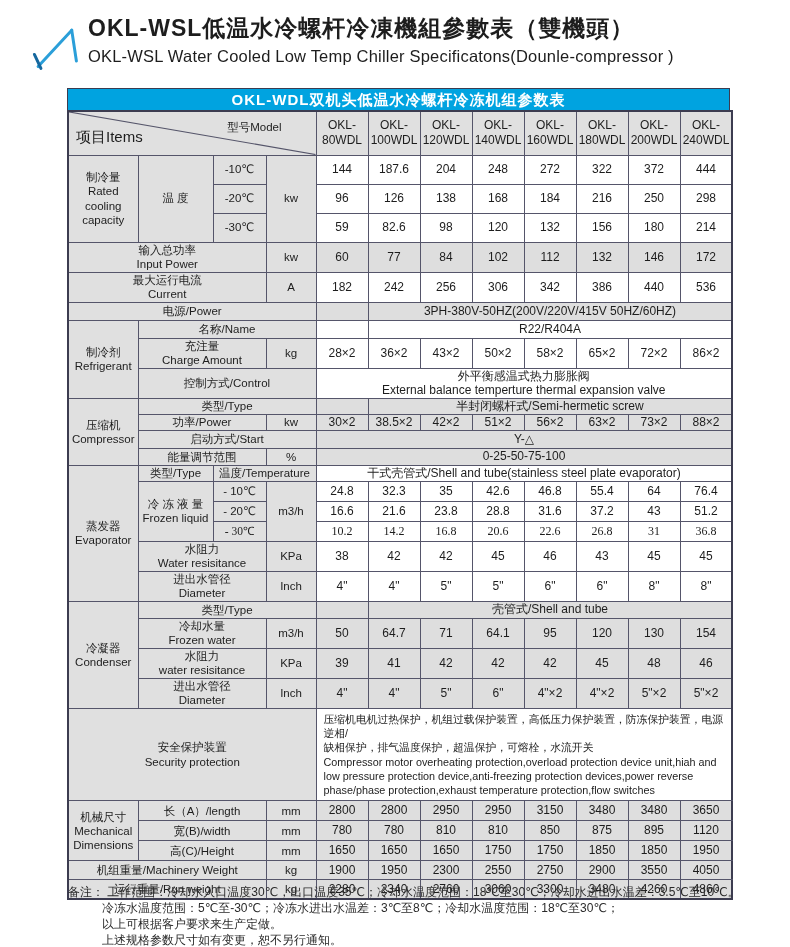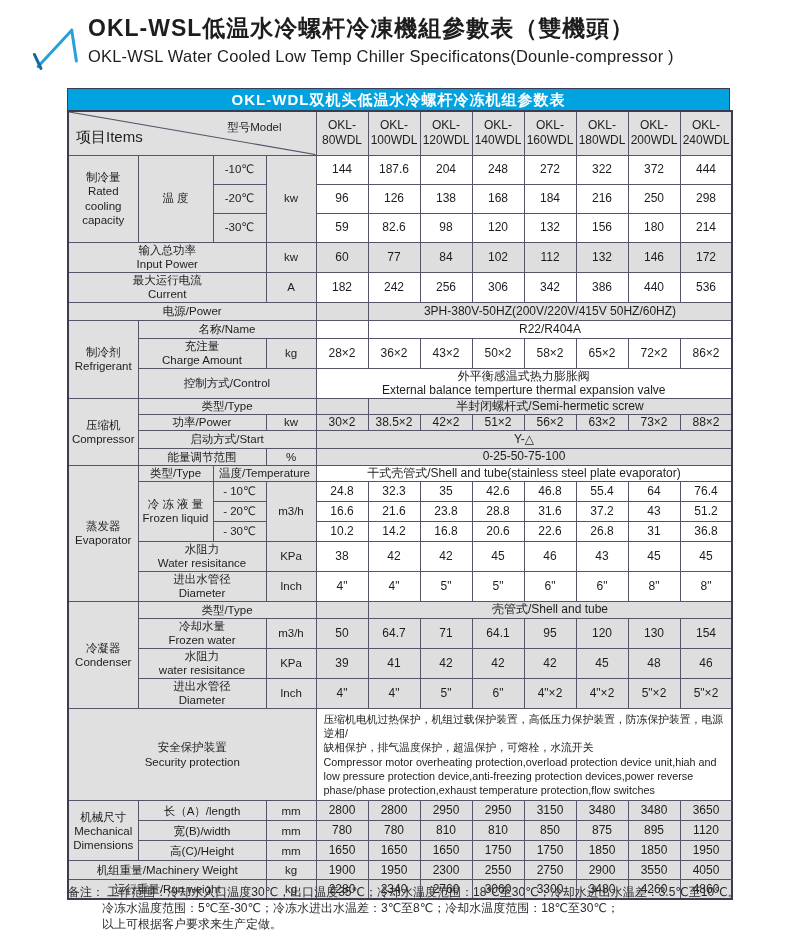--- a/index.html
+++ b/index.html
@@ -256,21 +256,21 @@
             <td class="lbl">- 20℃</td>
             <td class="w">16.6</td>
             <td class="w">21.6</td>
             <td class="w">23.8</td>
             <td class="w">28.8</td>
             <td class="w">31.6</td>
             <td class="w">37.2</td>
             <td class="w">43</td>
             <td class="w">51.2</td>
           </tr>
-          <tr style="height: 20px;">
+          <tr style="height: 20px; font-family: Liberation Serif, serif;">
             <td class="lbl">- 30℃</td>
             <td class="w">10.2</td>
             <td class="w">14.2</td>
             <td class="w">16.8</td>
             <td class="w">20.6</td>
             <td class="w">22.6</td>
             <td class="w">26.8</td>
             <td class="w">31</td>
             <td class="w">36.8</td>
           </tr>
@@ -419,15 +419,16 @@
             <td class="g">4860</td>
           </tr>
         </tbody>
       </table>
   </div>
 
   <div class="notes" id="notes">
       <div class="note-line">备注：  工作范围：冷却水入口温度30℃，出口温度35℃；冷却水温度范围：18℃至30℃；冷却水进出水温差：3.5℃至10℃。</div>
       <div class="note-line cont">冷冻水温度范围：5℃至-30℃；冷冻水进出水温差：3℃至8℃；冷却水温度范围：18℃至30℃；</div>
       <div class="note-line cont">以上可根据客户要求来生产定做。</div>
+      <div class="note-line cont">上述规格参数尺寸如有变更，恕不另行通知。</div>
     </div>
 
 </div>
 
 </body></html>

